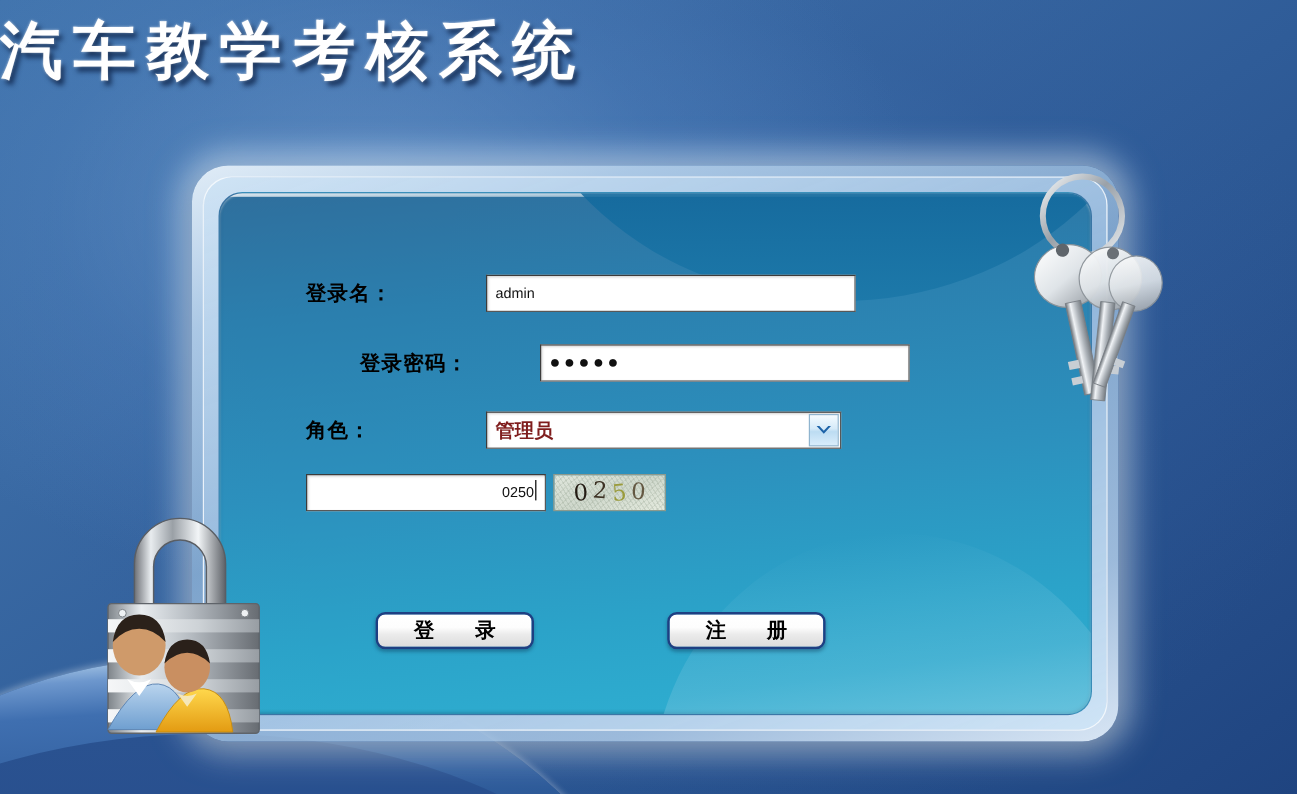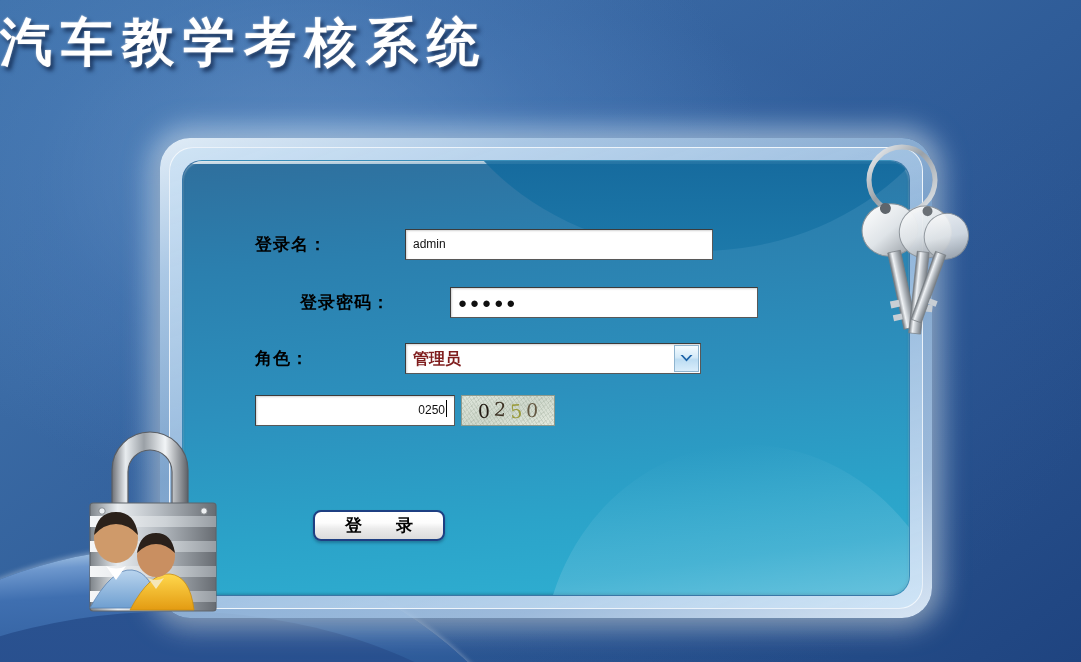--- a/index.html
+++ b/index.html
@@ -198,20 +198,21 @@
           <div class="captcha">
             <span class="cc cc1">0</span>
             <span class="cc cc2">2</span>
             <span class="cc cc3">5</span>
             <span class="cc cc4">0</span>
           </div>
         </div>
 
         <div class="btns">
           <div class="btn btn-login">登 录</div>
+          <div class="btn btn-reg">注 册</div>
         </div>
 
       </div>
     </div>
   </div>
 
   <svg class="padlock" viewBox="0 0 170 232">
     <defs>
       <linearGradient id="shackle" x1="0" y1="0" x2="1" y2="0">
         <stop offset="0%" stop-color="#6d7076"></stop>

